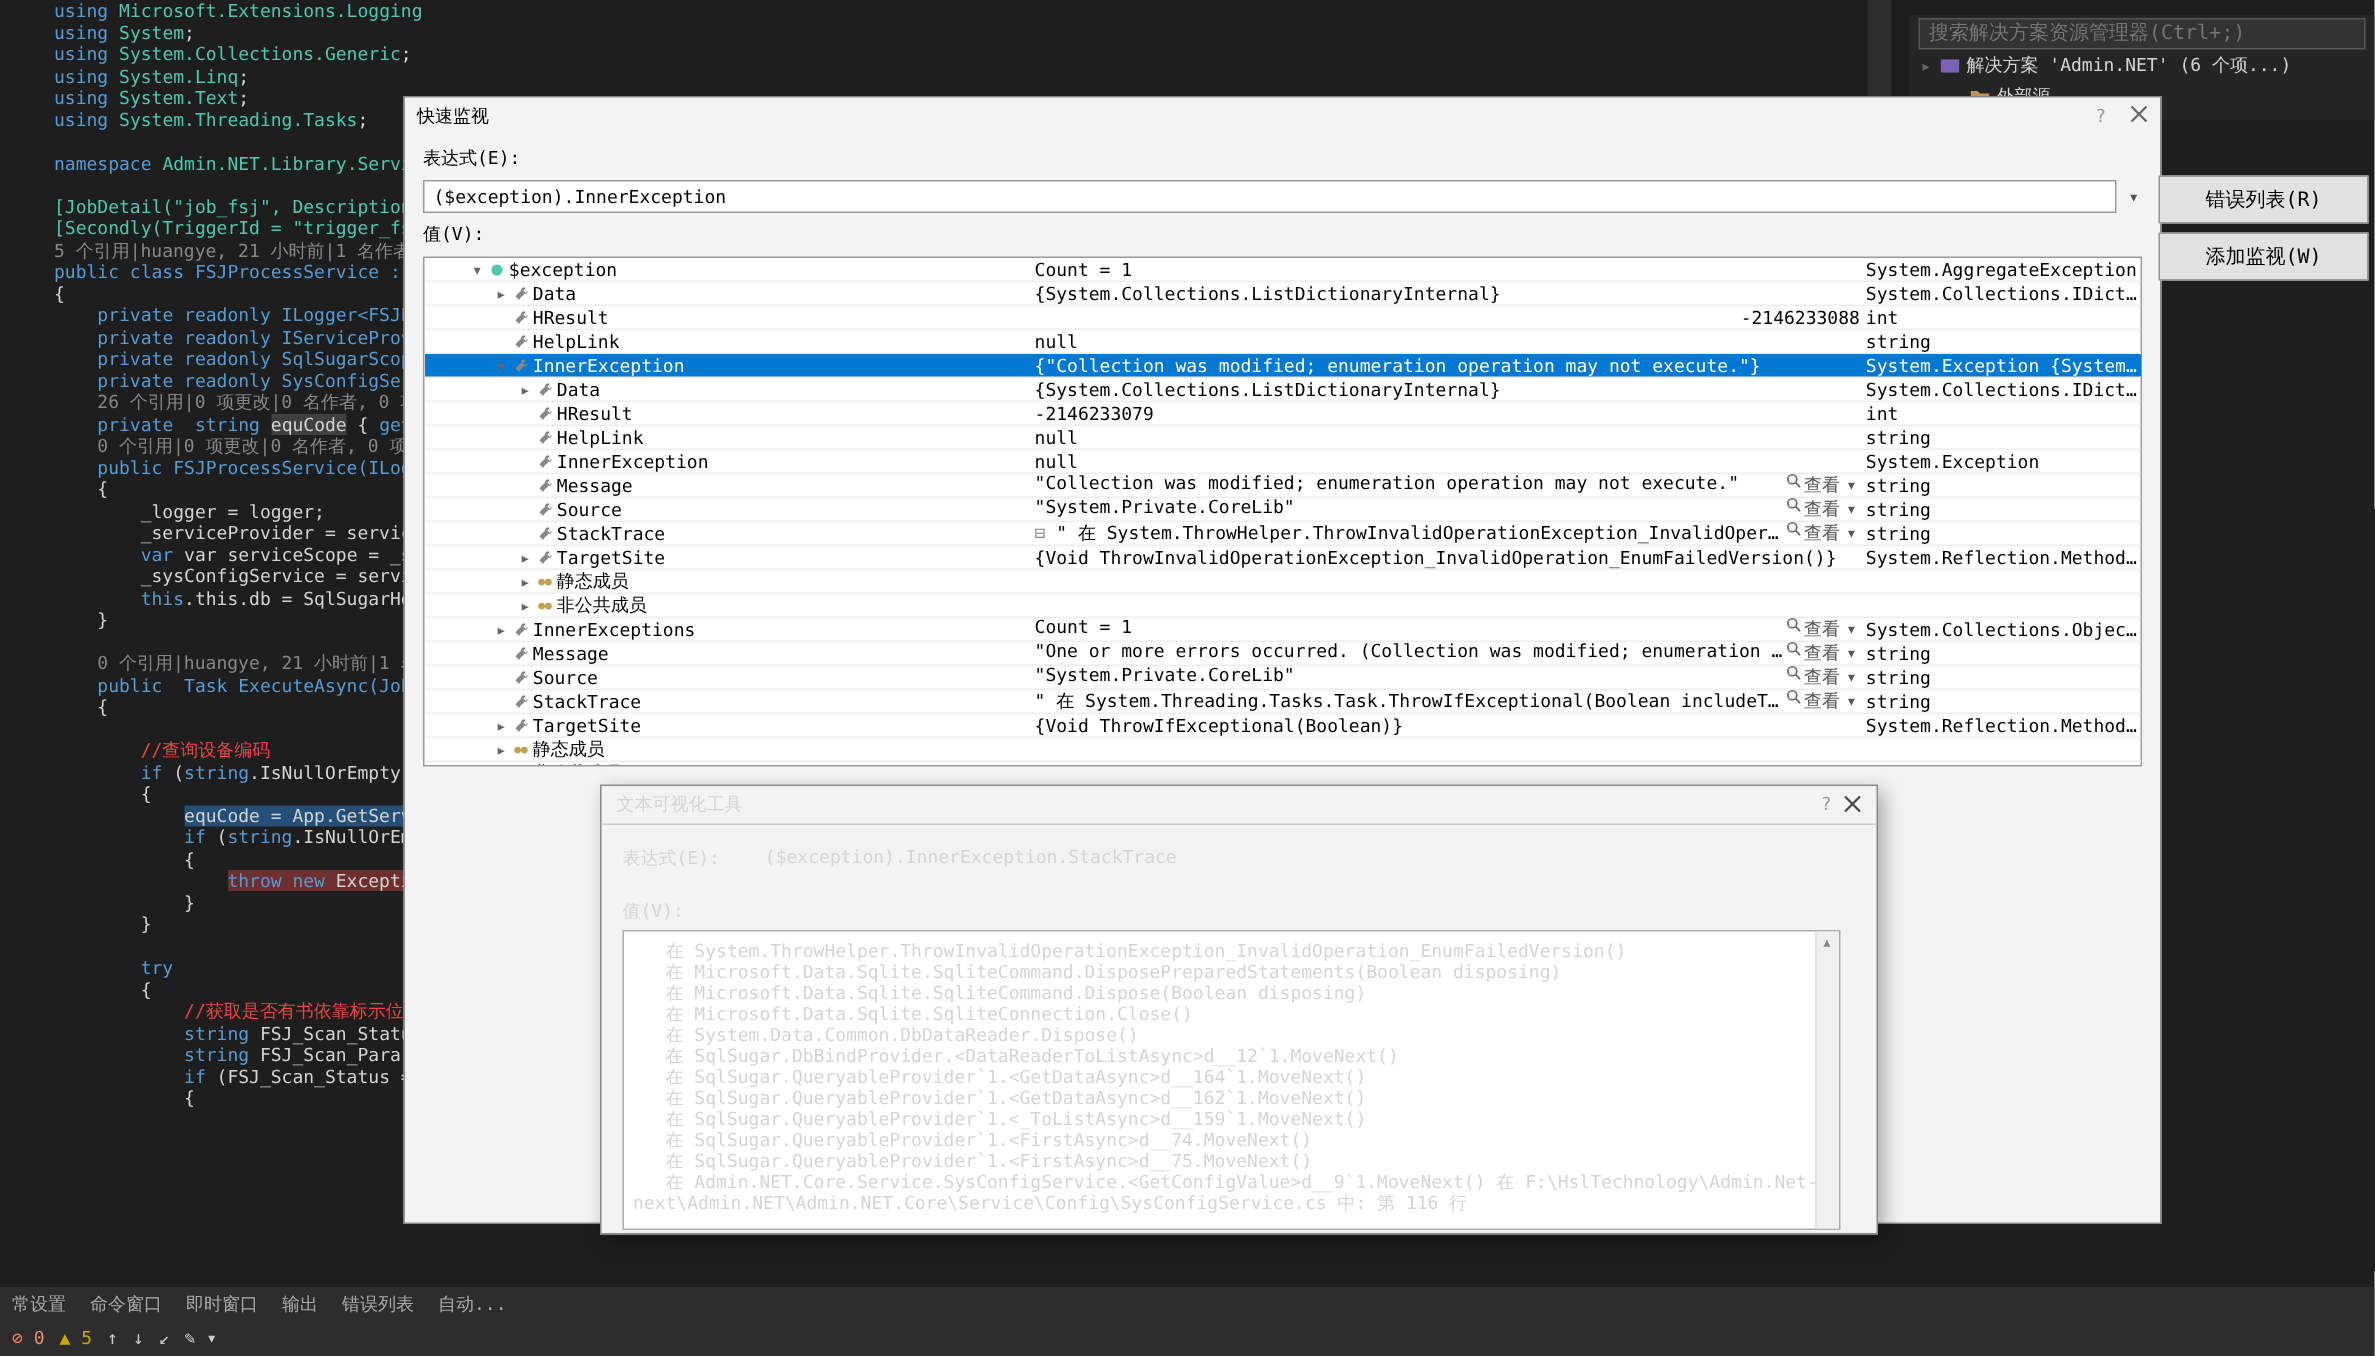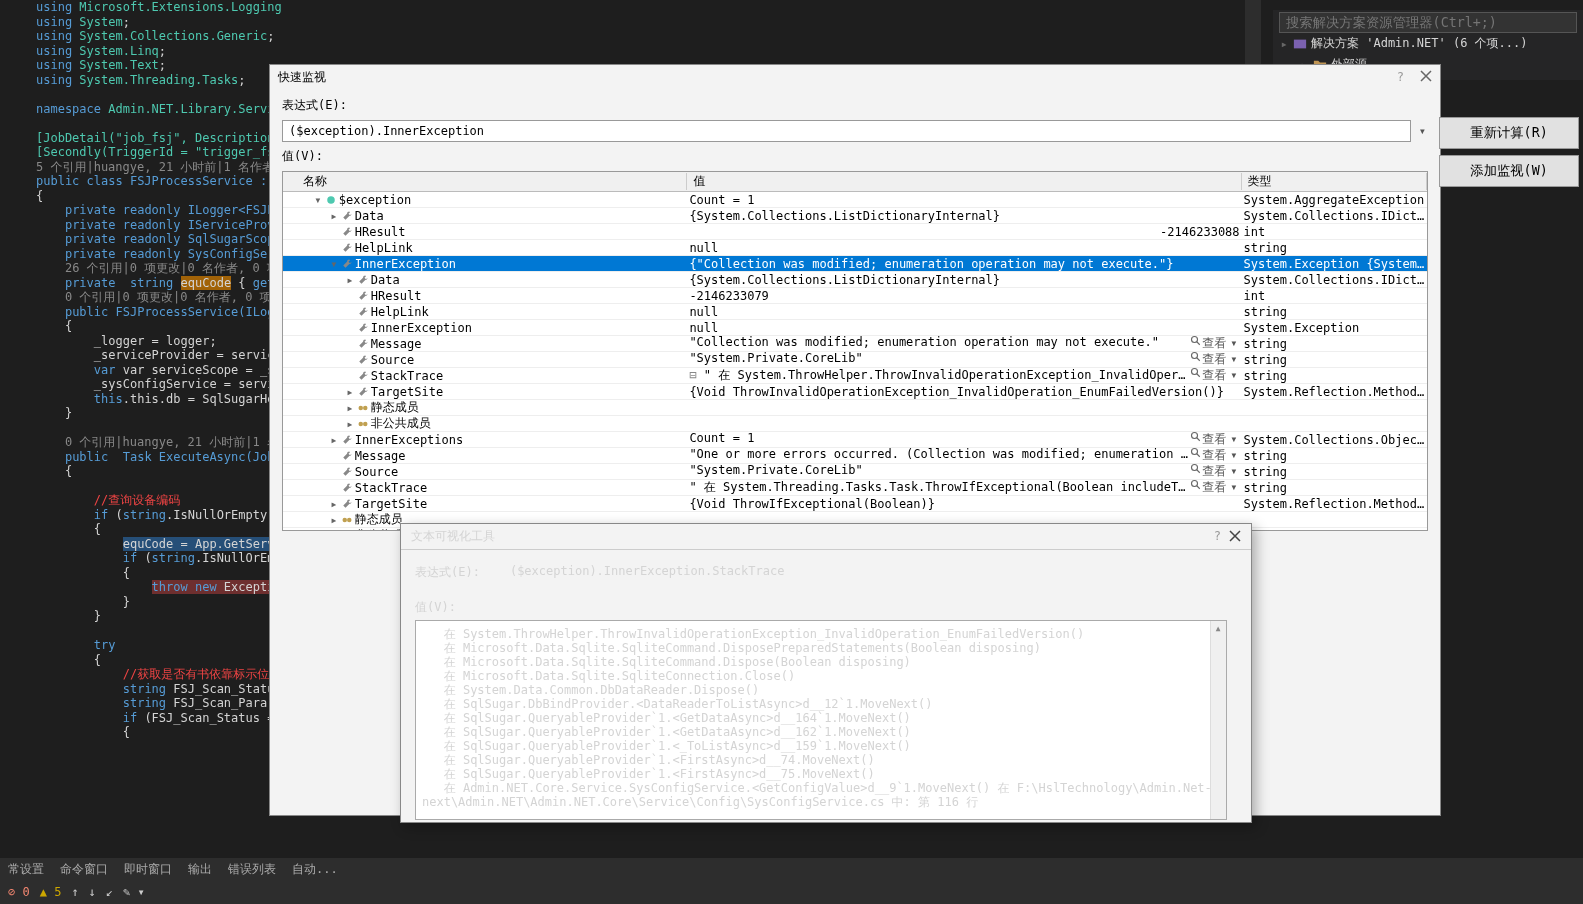--- a/index.html
+++ b/index.html
@@ -1,20 +1,20 @@
 <!DOCTYPE html>
 <html><head>
 <meta charset="utf-8">
 <style>
 * { margin:0; padding:0; box-sizing:border-box; font-family:Consolas,'Microsoft YaHei',monospace; }
 body { background:#1e1e1e; color:#d4d4d4; font-size:12px; width:1583px; height:904px; overflow:hidden; position:relative; }
 .code-area { position:absolute; left:18px; top:0; width:266px; height:760px; padding:0 18px; overflow:hidden; white-space:pre; line-height:14.5px; }
 .code-area .kw { color:#569cd6; } .code-area .str { color:#d69d78; } .code-area .cls { color:#4ec9b0; }
 .code-area .cmt { color:#ef4444; }
-.code-area .attr { color:#4ec9b0; } .code-area .hl { background:#a16207; }
+.code-area .attr { color:#4ec9b0; } .code-area .hl { background:#404040; }
 .minimap { position:absolute; left:1245px; top:0; width:16px; height:76px; background:#2d2d2d; }
 .sol-exp { position:absolute; right:0; top:10px; width:310px; height:70px; background:#252526; color:#d4d4d4; padding:2px 6px; }
 .sol-exp .search { background:#333; border:1px solid #555; padding:2px 6px; width:100%; color:#f97316; }
 .sol-exp .tree-row { display:flex; align-items:center; gap:4px; padding:2px 0; }
 .sol-icon { width:14px; height:14px; display:inline-block; }
 .status-bar { position:absolute; left:0; bottom:0; width:1583px; height:24px; background:#2d2d2d; display:flex; align-items:center; padding:0 8px; gap:10px; color:#ccc; }
 .status-bar .err { color:#f48771; } .status-bar .warn { color:#cca700; }
 .tabs { position:absolute; bottom:24px; left:0; width:1583px; height:22px; background:#2d2d2d; display:flex; align-items:center; color:#aaa; }
 .tabs span { padding:0 8px; cursor:pointer; }
 
@@ -140,26 +140,20 @@
     </div>
     <div class="field-row">
       <input class="expr-input" value="($exception).InnerException" style="">
       <span class="dd">▾</span>
     </div>
     <div class="field-row">
         <span>值(V):</span>
       </div>
 
     <div class="grid">
-      <div class="grid-hdr">
-        <div style="width:14px"></div>
-        <div class="col-name">名称</div>
-        <div class="col-val">值</div>
-        <div class="col-type">类型</div>
-      </div>
       <div class="grid-body" id="grid-body">
           <div class="grid-row">
             <div style="width:14px"></div>
             <div class="col-name">
               <div class="tree-cell" style="padding-left:14px">
                 <span class="tw">▾</span>
                 <svg class="wrench" viewBox="0 0 16 16">
                   <circle cx="8" cy="8" r="5" fill="#4ec9b0"></circle>
                 </svg>
                 <span>$exception</span>
@@ -552,21 +546,21 @@
               <span></span>
             </div>
             <div class="col-type"></div>
           </div>
         </div>
     </div>
   </div>
 </div>
 
 <div class="side-btns">
-  <button>重新计算(R)</button>
+  <button>错误列表(R)</button>
   <button>添加监视(W)</button>
 </div>
 
 <div class="text-viz">
   <div class="text-viz-title">
     <span>文本可视化工具</span>
     <span class="q">?</span>
     <svg class="x" viewBox="0 0 16 16">
         <path d="M3 3l10 10M13 3L3 13" stroke="#444" stroke-width="1.5"></path>
       </svg>

